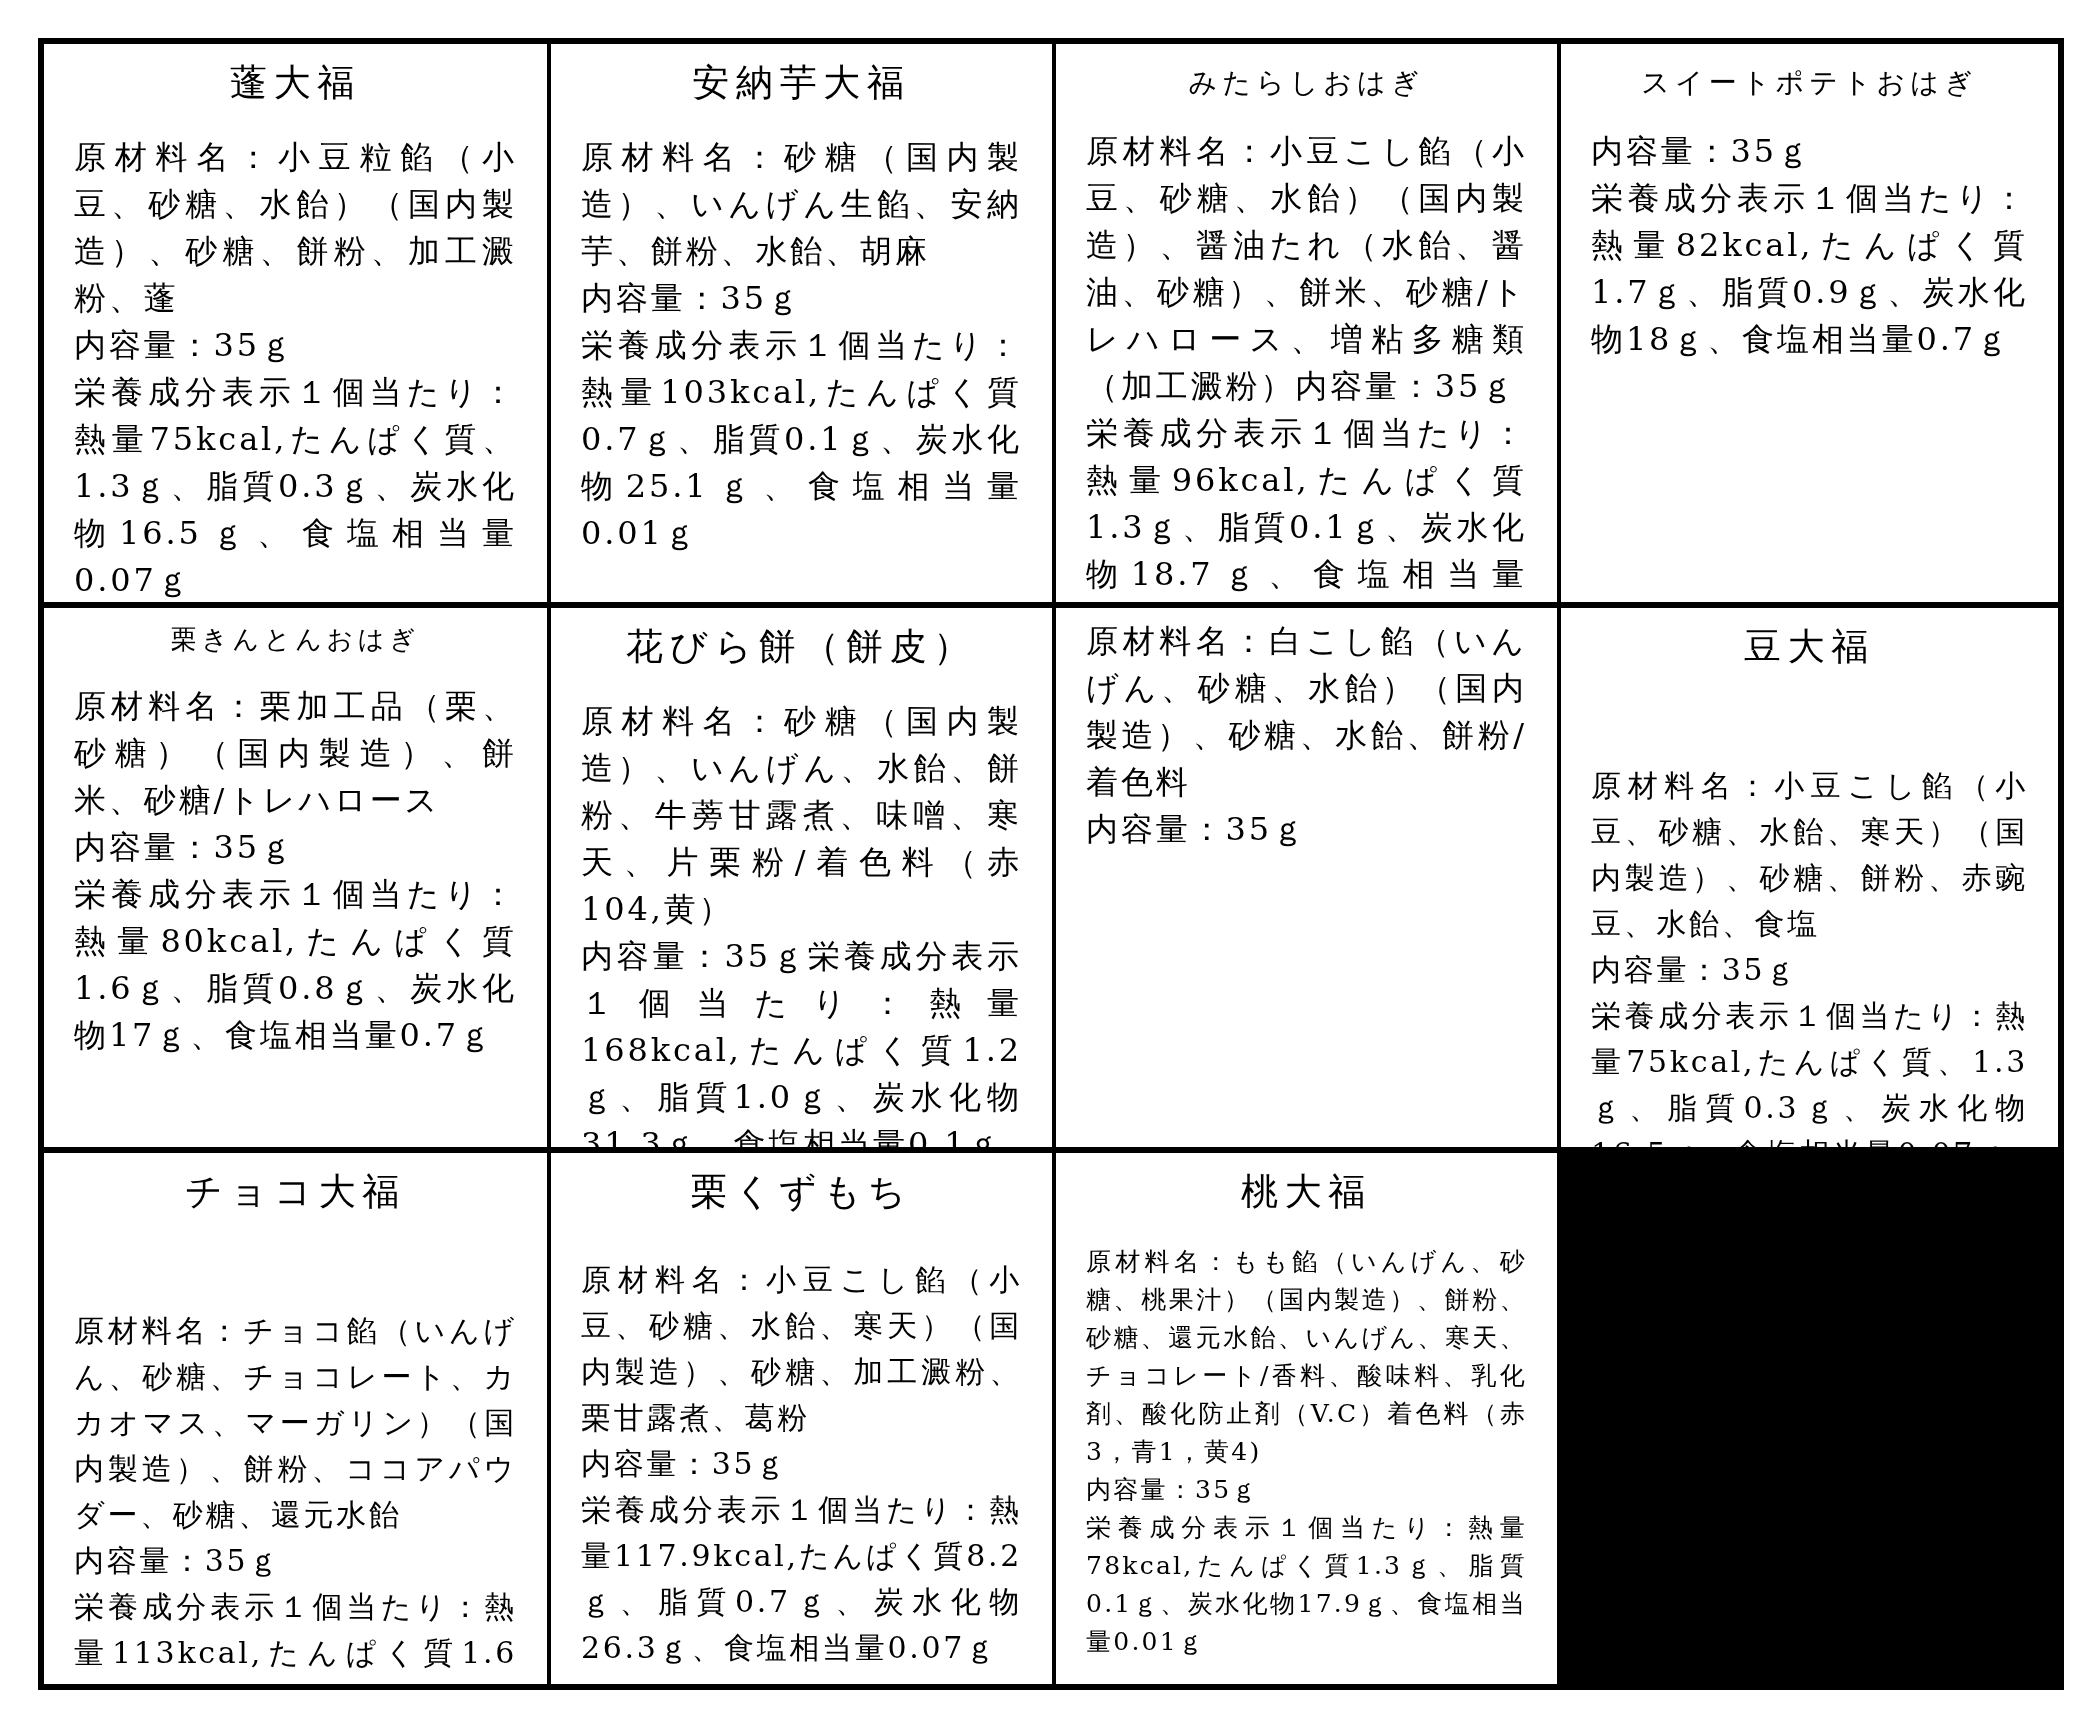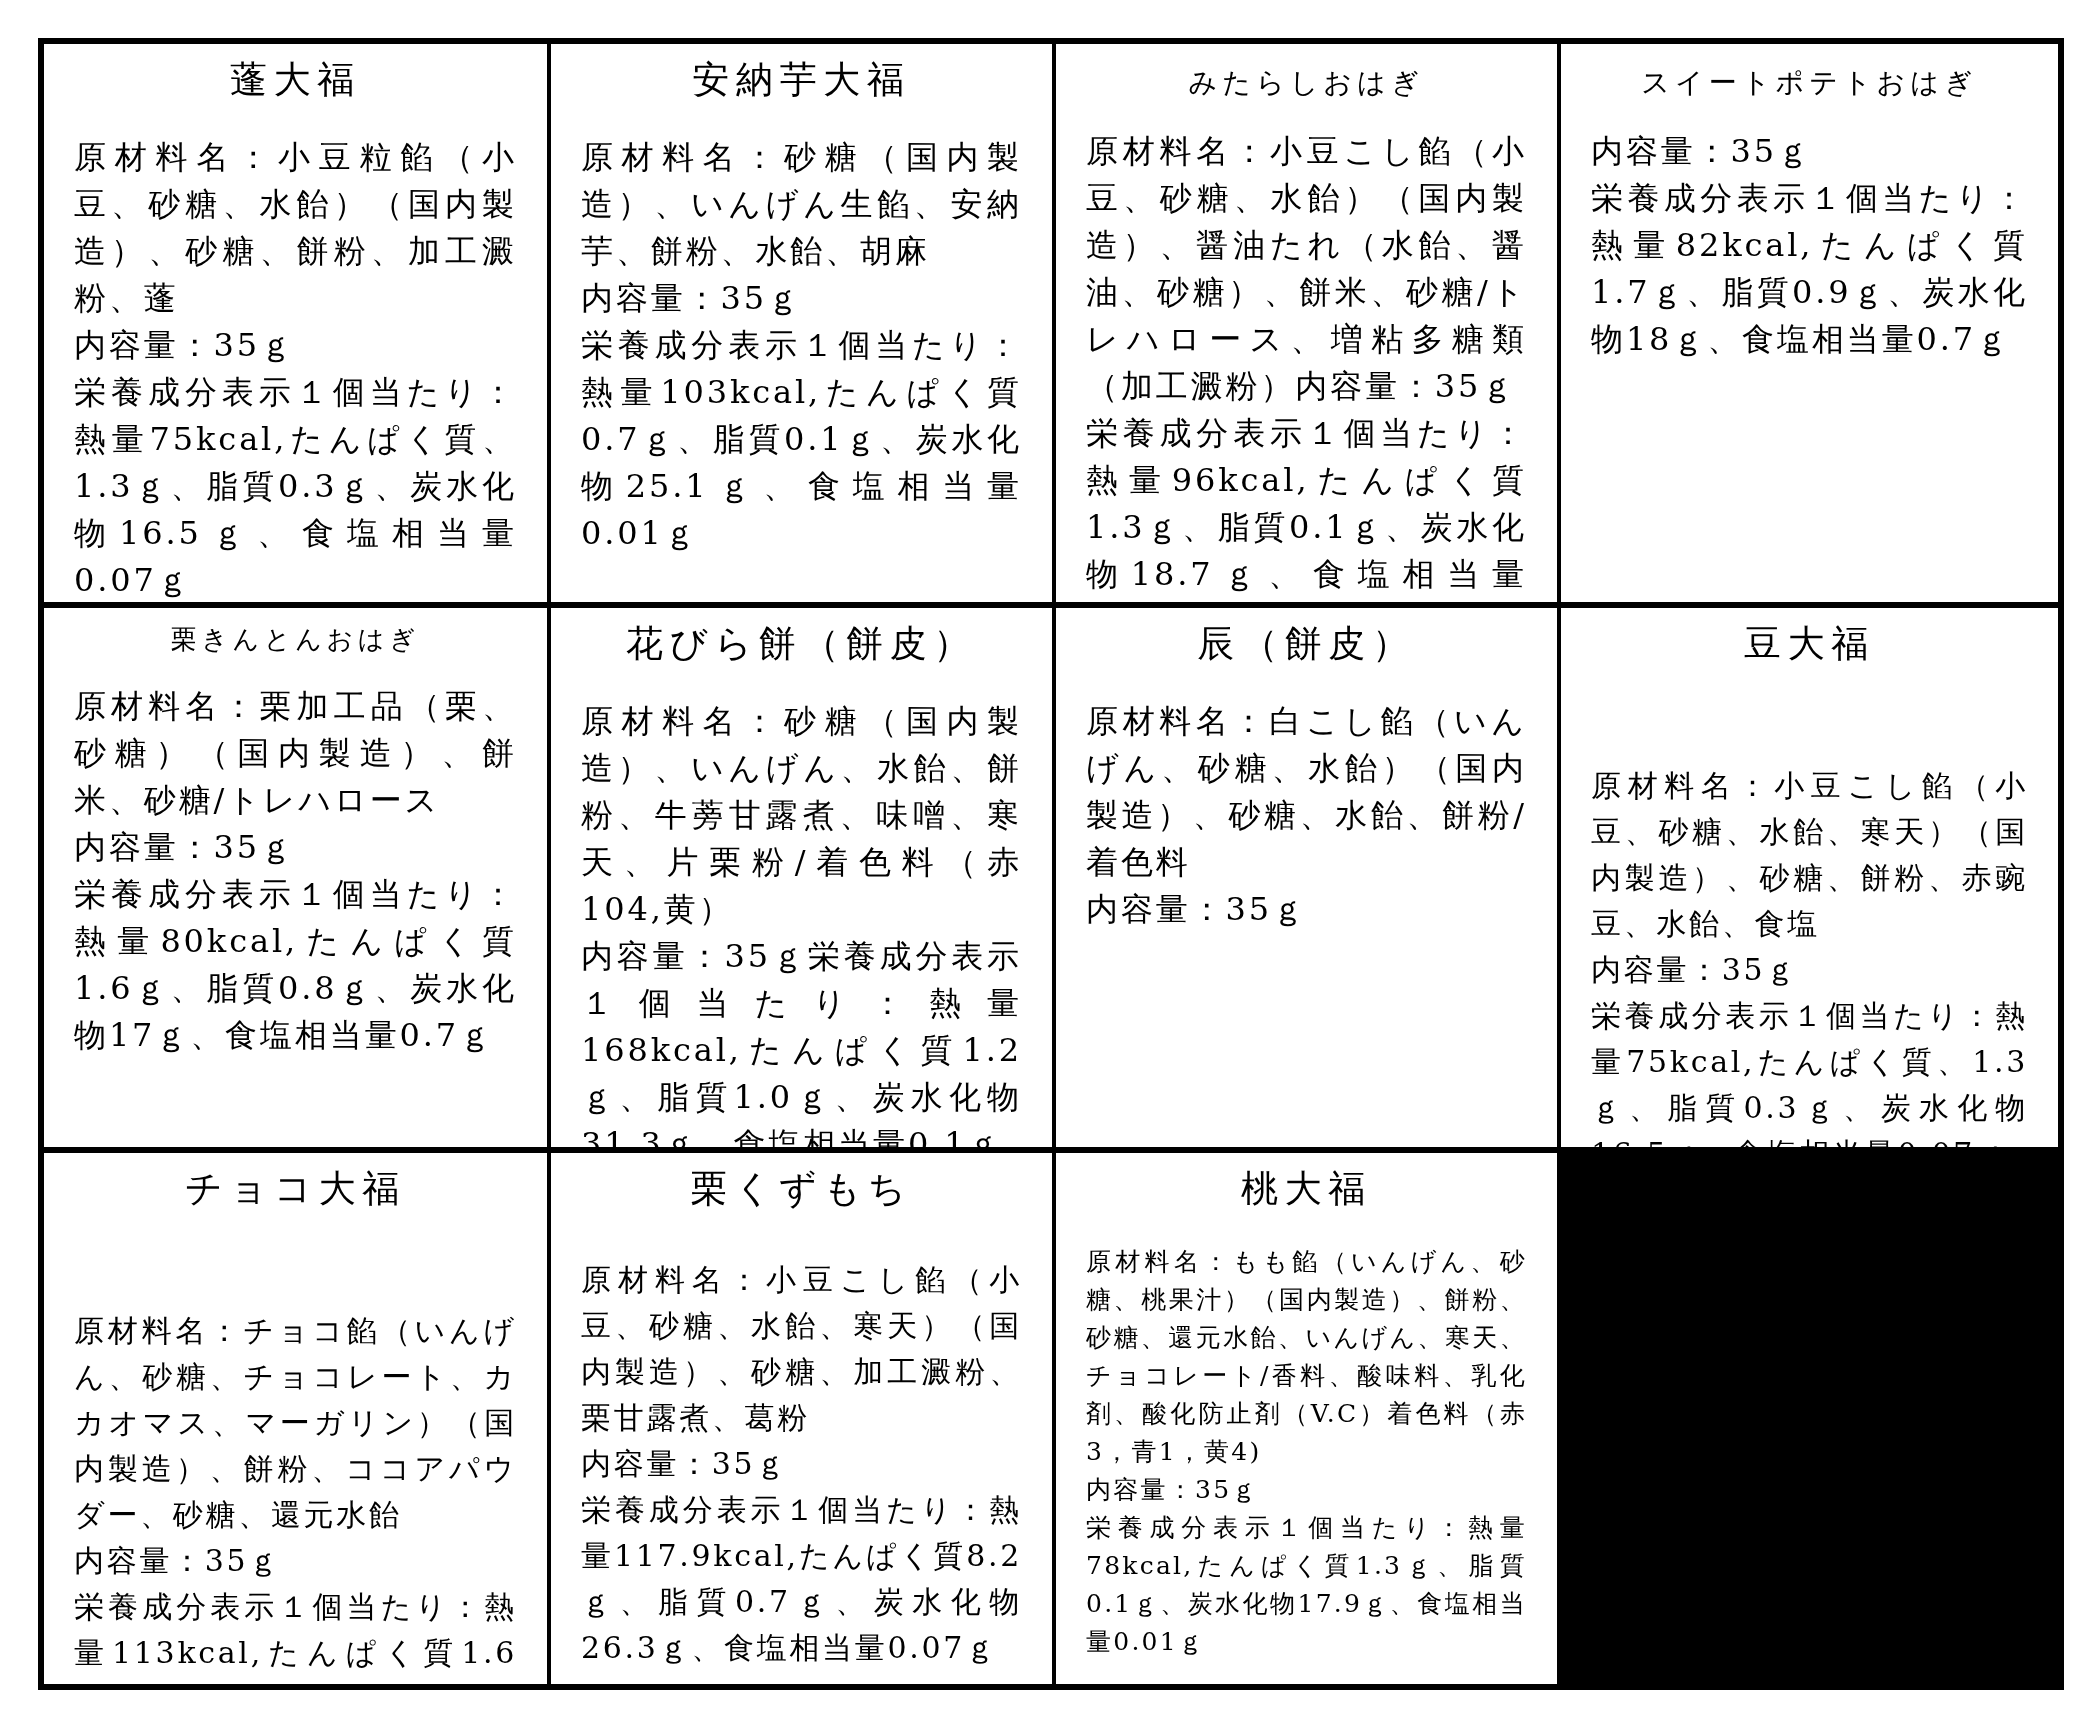--- a/index.html
+++ b/index.html
@@ -27,21 +27,21 @@
     box-sizing:border-box;
     padding:10px 30px 8px 30px;
     overflow:hidden;
   }
   .title{
     text-align:center;
     letter-spacing:0.18em;
     margin:4px 0 26px 0;
     line-height:1.35;
   }
-  .t-lg{font-size:37px;font-family:Liberation Mono, monospace;}
+  .t-lg{font-size:37px;}
   .t-sm{font-size:28px;margin-top:10px;font-family:Liberation Serif, serif;}
   .t-xs{font-size:26px;}
   .gap-xl .title{margin-bottom:91px;}
   .gap-md .title{margin-bottom:40px;}
   .para{
     margin:0;
     text-align:justify;
     letter-spacing:0.09em;
   }
   .b-lg .para{font-size:32px;line-height:47px;}
@@ -80,21 +80,20 @@
         <div class="para">原材料名：栗加工品（栗、砂糖）（国内製造）、餅米、砂糖/トレハロース</div>
         <div class="para">内容量：35ｇ</div>
         <div class="para">栄養成分表示１個当たり：熱量80kcal,たんぱく質1.6ｇ、脂質0.8ｇ、炭水化物17ｇ、食塩相当量0.7ｇ</div>
       </div>
       <div class="cell b-lg ">
         <div class="title t-lg">花びら餅（餅皮）</div>
         <div class="para">原材料名：砂糖（国内製造）、いんげん、水飴、餅粉、牛蒡甘露煮、味噌、寒天、片栗粉/着色料（赤104,黄）</div>
         <div class="para">内容量：35ｇ栄養成分表示１個当たり：熱量168kcal,たんぱく質1.2ｇ、脂質1.0ｇ、炭水化物31.3ｇ、食塩相当量0.1ｇ</div>
       </div>
       <div class="cell b-lg ">
-        <div class="title t-lg">辰（餅皮）</div>
         <div class="para">原材料名：白こし餡（いんげん、砂糖、水飴）（国内製造）、砂糖、水飴、餅粉/着色料</div>
         <div class="para">内容量：35ｇ</div>
       </div>
       <div class="cell b-md gap-xl">
         <div class="title t-lg">豆大福</div>
         <div class="para">原材料名：小豆こし餡（小豆、砂糖、水飴、寒天）（国内製造）、砂糖、餅粉、赤豌豆、水飴、食塩</div>
         <div class="para">内容量：35ｇ</div>
         <div class="para">栄養成分表示１個当たり：熱量75kcal,たんぱく質、1.3ｇ、脂質0.3ｇ、炭水化物16.5ｇ、食塩相当量0.07ｇ</div>
       </div>
       <div class="cell b-md gap-xl">

